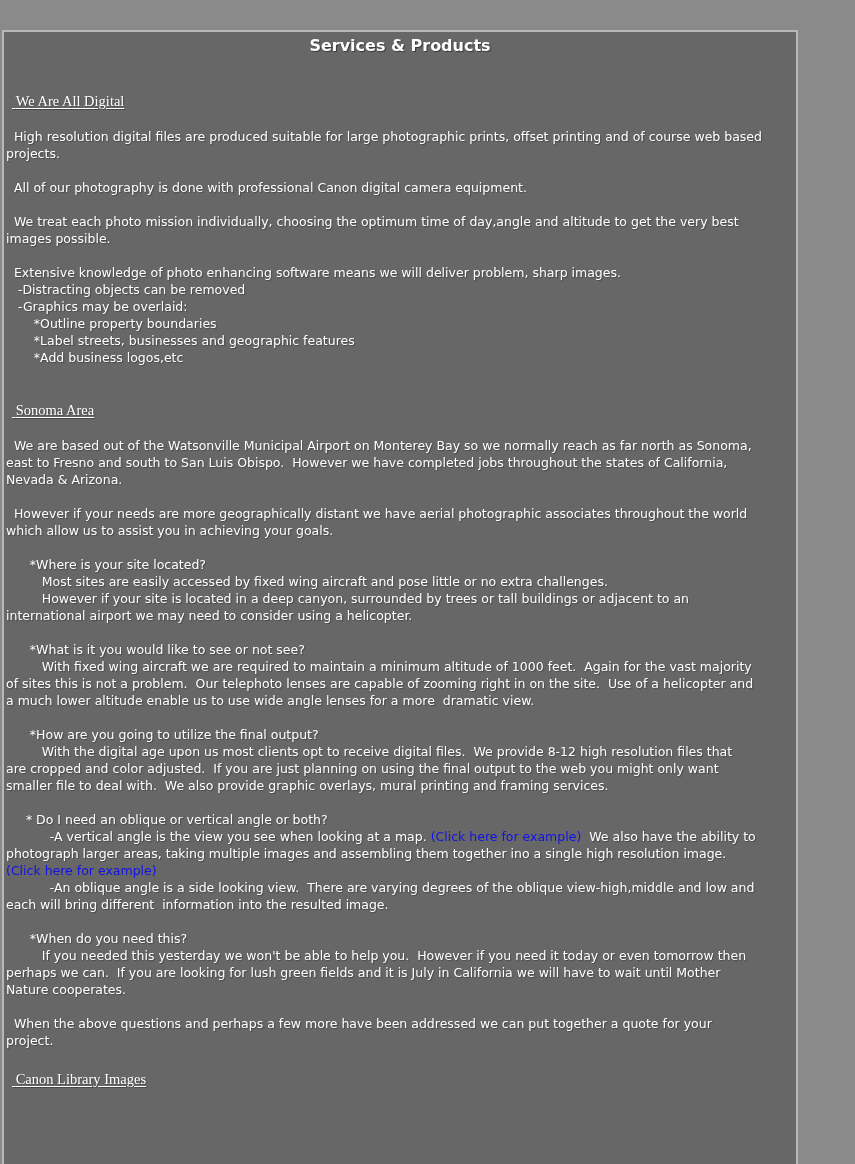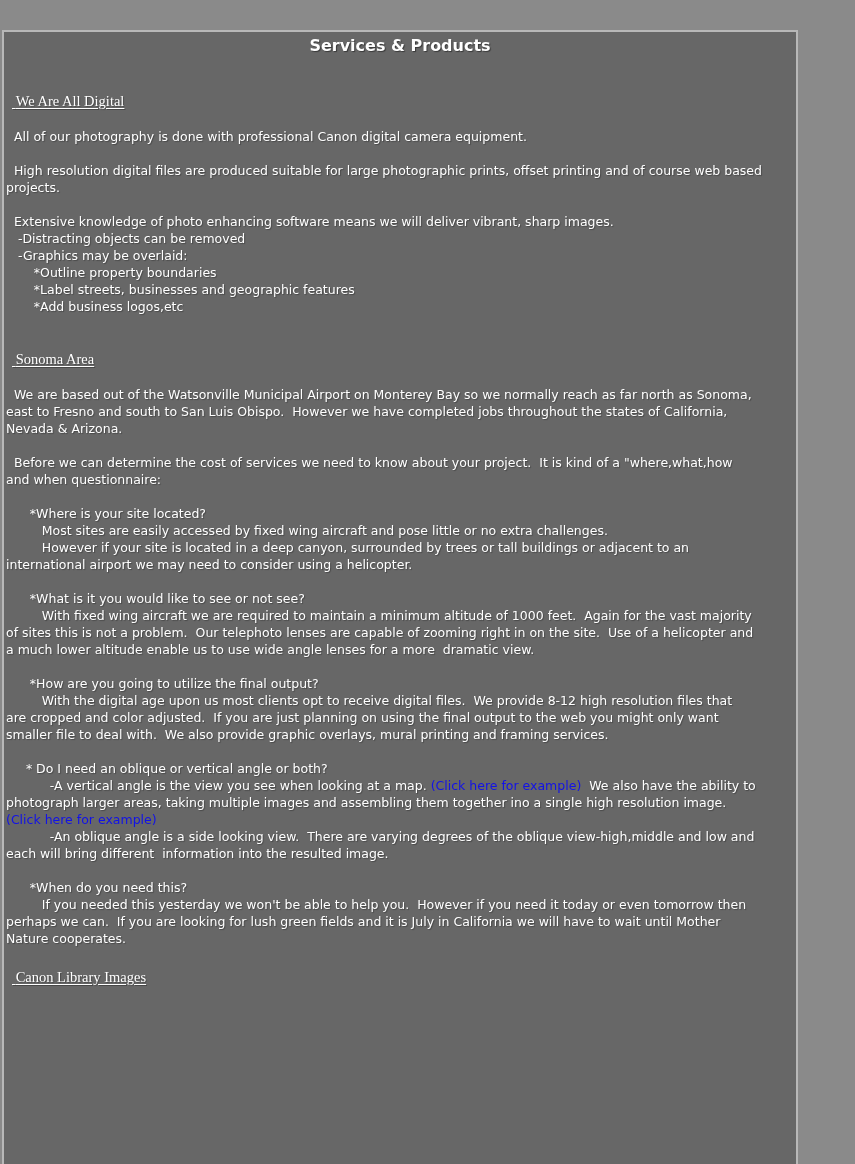--- a/index.html
+++ b/index.html
@@ -71,43 +71,45 @@
 </style>
 </head>
 <body>
 
 <div class="page">
 
   <h1 class="title">Services &amp; Products</h1>
 
   <div class="heading"><span> We Are All Digital</span></div>
 
-  <div class="para">  All of our photography is done with professional Canon digital camera equipment.</div>
-
   <div class="para">  High resolution digital files are produced suitable for large photographic prints, offset printing and of course web based
 projects.</div>
 
+  <div class="para">  All of our photography is done with professional Canon digital camera equipment.</div>
 
-  <div class="para">  Extensive knowledge of photo enhancing software means we will deliver vibrant, sharp images.
+  <div class="para">  We treat each photo mission individually, choosing the optimum time of day,angle and altitude to get the very best
+images possible.</div>
+
+  <div class="para">  Extensive knowledge of photo enhancing software means we will deliver problem, sharp images.
    -Distracting objects can be removed
    -Graphics may be overlaid:
        *Outline property boundaries
        *Label streets, businesses and geographic features
        *Add business logos,etc</div>
 
   <div class="heading"><span> Sonoma Area</span></div>
 
   <div class="para">  We are based out of the Watsonville Municipal Airport on Monterey Bay so we normally reach as far north as Sonoma,
 east to Fresno and south to San Luis Obispo.  However we have completed jobs throughout the states of California,
 Nevada &amp; Arizona.</div>
 
+  <div class="para">  However if your needs are more geographically distant we have aerial photographic associates throughout the world
+which allow us to assist you in achieving your goals.</div>
 
 
-  <div class="para">  Before we can determine the cost of services we need to know about your project.  It is kind of a "where,what,how
-and when questionnaire:</div>
 
   <div class="para">      *Where is your site located?
          Most sites are easily accessed by fixed wing aircraft and pose little or no extra challenges.
          However if your site is located in a deep canyon, surrounded by trees or tall buildings or adjacent to an
 international airport we may need to consider using a helicopter.</div>
 
   <div class="para">      *What is it you would like to see or not see?
          With fixed wing aircraft we are required to maintain a minimum altitude of 1000 feet.  Again for the vast majority
 of sites this is not a problem.  Our telephoto lenses are capable of zooming right in on the site.  Use of a helicopter and
 a much lower altitude enable us to use wide angle lenses for a more  dramatic view.</div>
@@ -122,16 +124,18 @@
 photograph larger areas, taking multiple images and assembling them together ino a single high resolution image.
 </span><a class="link">(Click here for example)</a><span>
            -An oblique angle is a side looking view.  There are varying degrees of the oblique view-high,middle and low and
 each will bring different  information into the resulted image.</span></div>
 
   <div class="para">      *When do you need this?
          If you needed this yesterday we won't be able to help you.  However if you need it today or even tomorrow then
 perhaps we can.  If you are looking for lush green fields and it is July in California we will have to wait until Mother
 Nature cooperates.</div>
 
+  <div class="para">  When the above questions and perhaps a few more have been addressed we can put together a quote for your
+project.</div>
 
   <div class="heading tight"><span> Canon Library Images</span></div>
 
 </div>
 
 </body></html>

